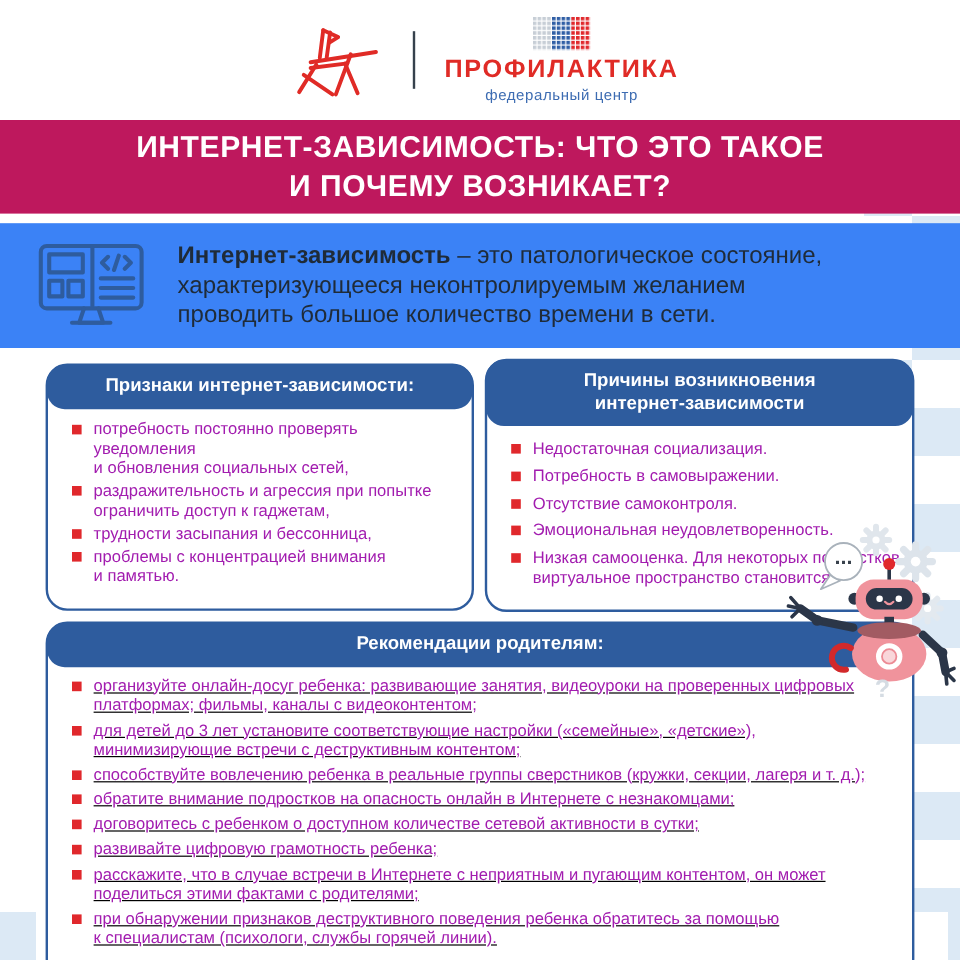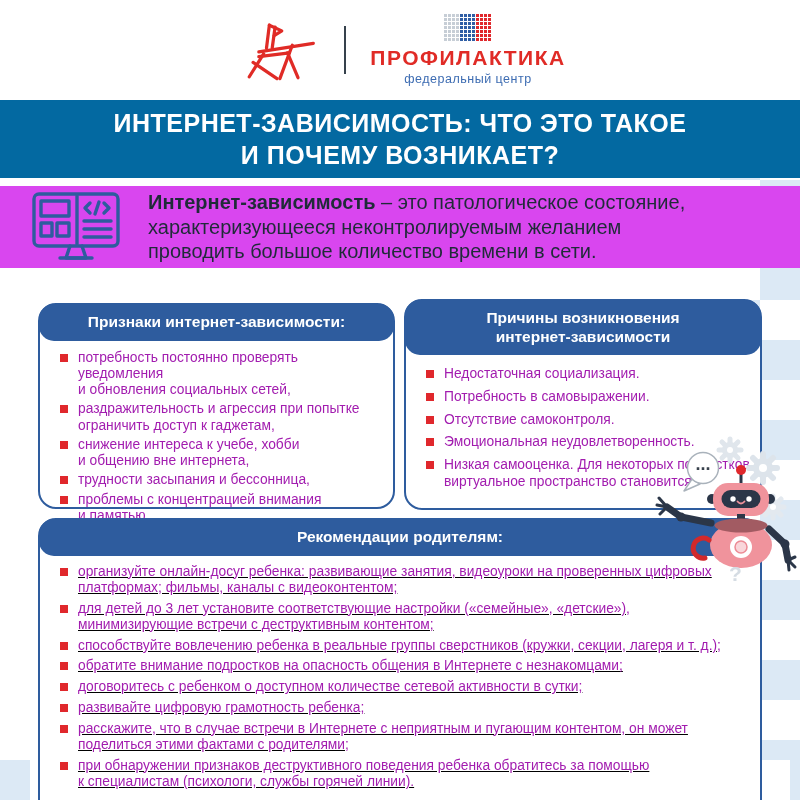--- a/index.html
+++ b/index.html
@@ -15,27 +15,27 @@
   
   .header{position:absolute;top:0;left:0;width:800px;height:100px;background:#fff;z-index:2;
     display:flex;align-items:center;justify-content:center;}
   .logo-row{display:flex;align-items:center;justify-content:flex-end;}
   .logo-divider{width:2px;height:48px;background:#36414c;margin:0 24px;}
   .brand{display:flex;flex-direction:column;align-items:center;}
   .brand-name{color:#e02b26;font-weight:bold;font-size:21px;letter-spacing:1.5px;margin-top:4px;}
   .brand-sub{color:#3d6cb2;font-size:12.5px;letter-spacing:.5px;margin-top:2px;}
 
   
-  .banner{position:absolute;top:100px;left:0;width:800px;height:78px;background:#0369a1;z-index:2;
+  .banner{position:absolute;top:100px;left:0;width:800px;height:78px;background:#be185d;z-index:2;
     display:flex;align-items:center;justify-content:center;}
   .banner h1{margin:0;color:#fff;font-size:25px;line-height:1.3;font-weight:bold;text-align:center;
     white-space:pre-line;letter-spacing:.5px;}
 
   
-  .definition{position:absolute;top:186px;left:0;width:800px;height:82px;background:#d946ef;z-index:2;
+  .definition{position:absolute;top:186px;left:0;width:800px;height:104px;background:#3b82f6;z-index:2;
     display:flex;align-items:center;}
   .definition .dicon{flex:none;margin-left:30px;}
   .definition p{margin:0 30px 0 26px;font-size:20px;line-height:1.22;color:#1f2b38;white-space:pre-line;}
   .definition .term{font-weight:bold;}
 
   
   .card{position:absolute;background:#fff;border:2px solid #2e5c9e;border-radius:18px;z-index:2;box-sizing:border-box;}
   .card-head{background:#2e5c9e;color:#fff;font-weight:bold;text-align:center;border-radius:15px;
     margin:-1px;padding:9px 8px;font-size:15.5px;line-height:1.2;white-space:pre-line;}
   .card-signs{left:38px;top:303px;width:357px;height:206px;}
@@ -138,25 +138,20 @@
           <span class="itxt">потребность постоянно проверять уведомления
 и обновления социальных сетей,</span>
         </li>
       <li>
           <span class="bullet"></span>
           <span class="itxt">раздражительность и агрессия при попытке
 ограничить доступ к гаджетам,</span>
         </li>
       <li>
           <span class="bullet"></span>
-          <span class="itxt">снижение интереса к учебе, хобби
-и общению вне интернета,</span>
-        </li>
-      <li>
-          <span class="bullet"></span>
           <span class="itxt">трудности засыпания и бессонница,</span>
         </li>
       <li>
           <span class="bullet"></span>
           <span class="itxt">проблемы с концентрацией внимания
 и памятью.</span>
         </li>
     </ul>
   </div>
 
@@ -200,21 +195,21 @@
           <span class="bullet"></span>
           <span class="itxt">для детей до 3 лет установите соответствующие настройки («семейные», «детские»),
 минимизирующие встречи с деструктивным контентом;</span>
         </li>
       <li>
           <span class="bullet"></span>
           <span class="itxt">способствуйте вовлечению ребенка в реальные группы сверстников (кружки, секции, лагеря и т. д.);</span>
         </li>
       <li>
           <span class="bullet"></span>
-          <span class="itxt">обратите внимание подростков на опасность общения в Интернете с незнакомцами;</span>
+          <span class="itxt">обратите внимание подростков на опасность онлайн в Интернете с незнакомцами;</span>
         </li>
       <li>
           <span class="bullet"></span>
           <span class="itxt">договоритесь с ребенком о доступном количестве сетевой активности в сутки;</span>
         </li>
       <li>
           <span class="bullet"></span>
           <span class="itxt">развивайте цифровую грамотность ребенка;</span>
         </li>
       <li>

